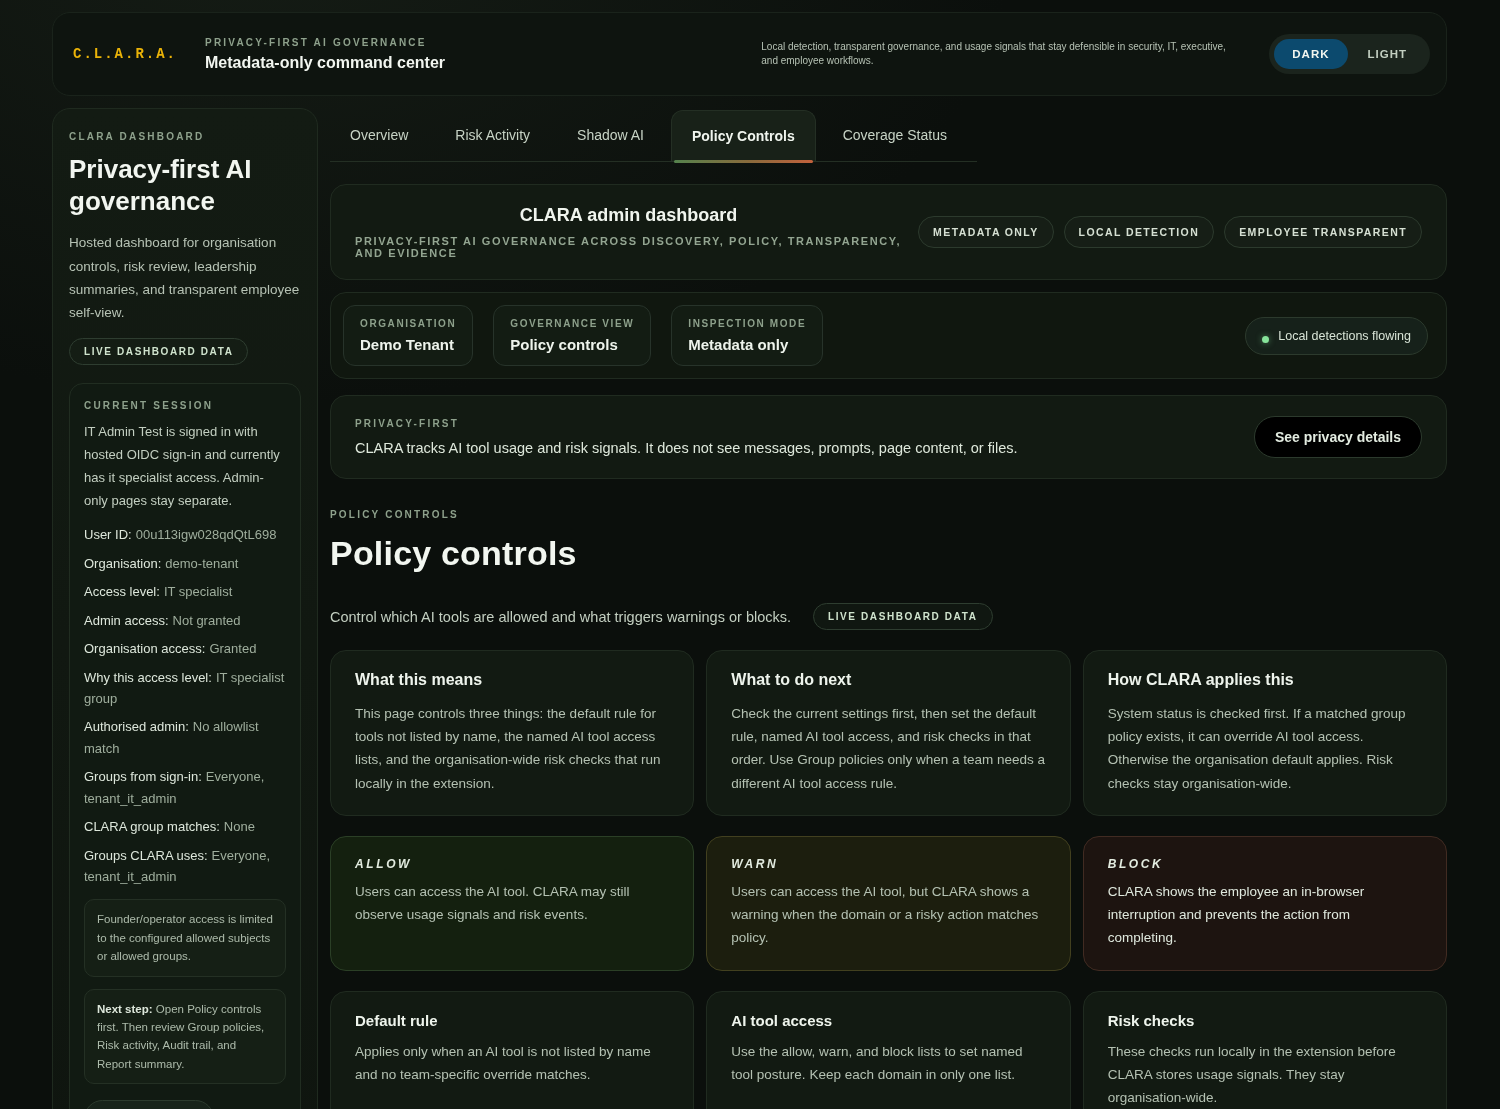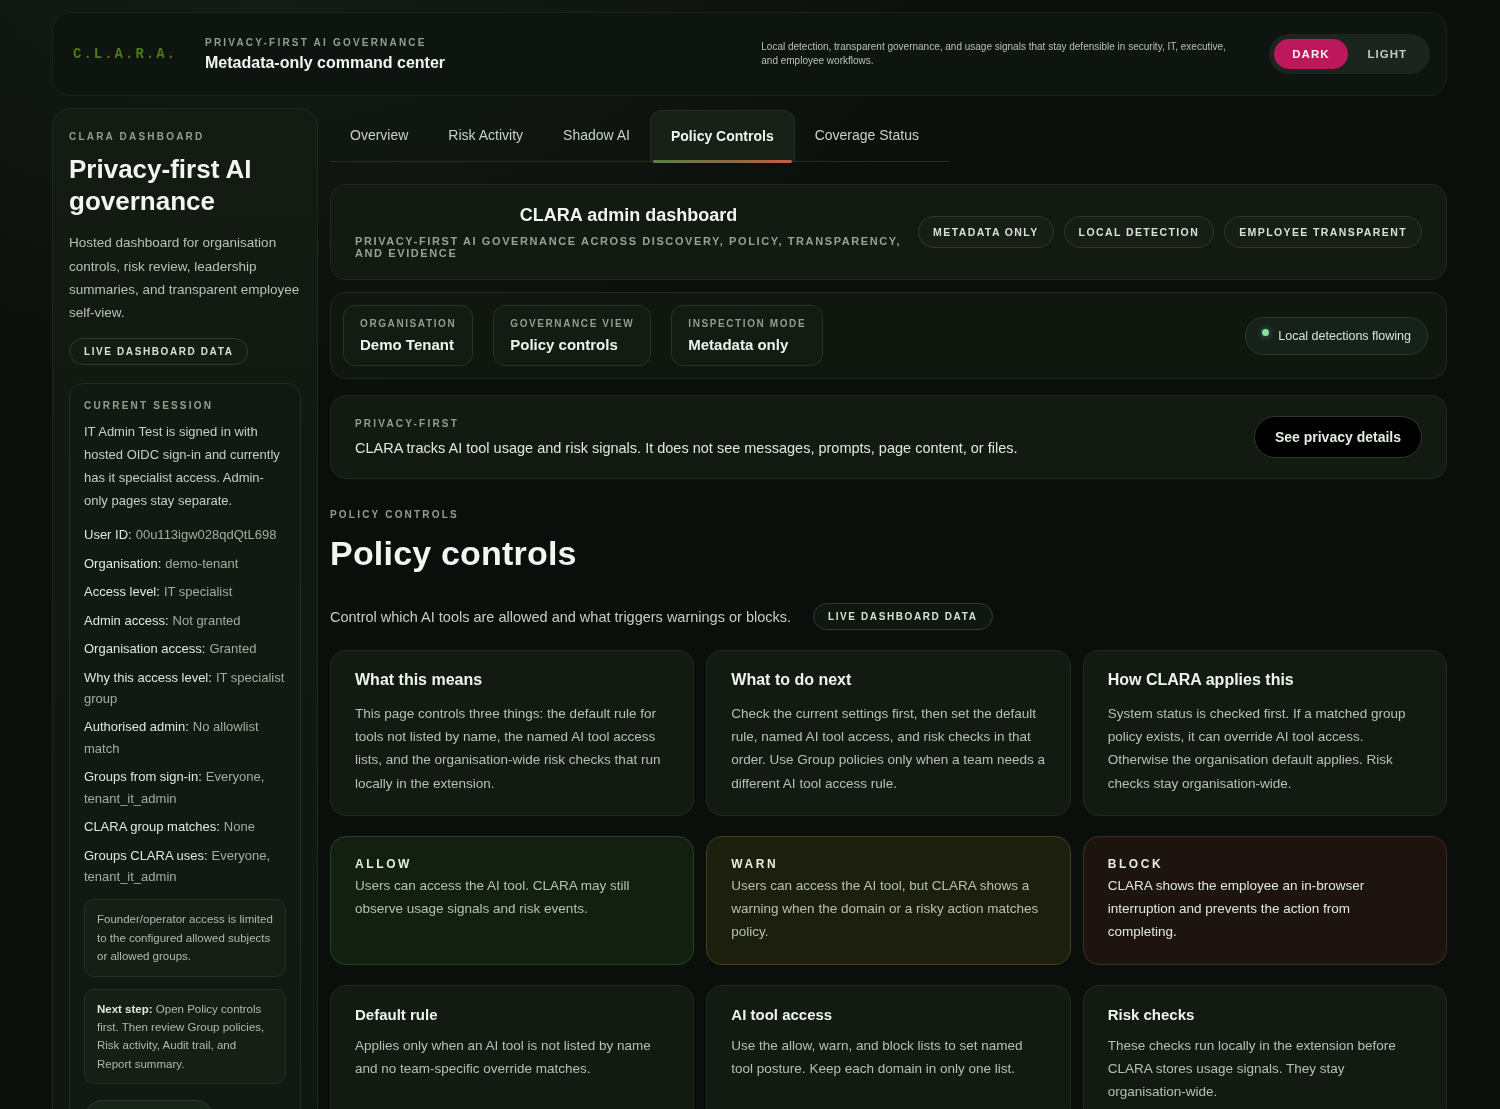--- a/index.html
+++ b/index.html
@@ -9,27 +9,27 @@
     background: radial-gradient(1200px 760px at 18% -6%, #151c15 0%, #0b0f0c 62%) #0b0f0c;
     color:#e7efe5;
   }
   .page { padding:12px 53px 0 52px; }
 
   
   .topbar {
     background:#0e140f; border:1px solid #1a231b; border-radius:18px;
     height:84px; display:flex; align-items:center; padding:0 16px 0 20px; gap:28px;
   }
-  .logo { font-family:"Liberation Mono", monospace; font-weight:700; font-size:14px; letter-spacing:2px; color:#4d7c0f; white-space:nowrap; }
+  .logo { font-family:"Liberation Mono", monospace; font-weight:700; font-size:14px; letter-spacing:2px; color:#eab308; white-space:nowrap; }
   .kicker { font-size:10px; letter-spacing:2.2px; color:#8ea18c; font-weight:700; text-transform:uppercase; }
   .topbar-title { font-size:16px; font-weight:700; color:#f2f6f0; margin-top:6px; }
   .tagline { margin-left:auto; width:480px; font-size:10px; line-height:1.45; color:#b6c2b4; }
   .theme-toggle { background:#1b241d; border-radius:999px; padding:5px; display:flex; gap:2px; flex:0 0 auto; }
   .theme-chip { border-radius:999px; padding:9px 18px; font-size:11.5px; font-weight:700; letter-spacing:1px; color:#c2cec0; cursor:pointer; }
-  .theme-chip.active { background:#be185d; color:#f2f6f0; }
+  .theme-chip.active { background:#0c4a6e; color:#f2f6f0; }
 
   
   .layout { display:flex; gap:12px; margin-top:12px; align-items:flex-start; }
 
   
   .sidebar {
     width:266px; flex:0 0 266px; min-height:990px;
     background:linear-gradient(180deg,#131b13,#0f150f);
     border:1px solid #1f2a1f; border-radius:18px; padding:22px 16px; overflow:hidden;
   }
@@ -46,21 +46,21 @@
   .f-value { color:#9fae9d; }
   .side-note { background:#151f15; border:1px solid #243024; border-radius:10px; padding:10px 12px; font-size:11.5px; line-height:1.6; color:#adbbab; margin-top:12px; }
   .side-note b { color:#dde7db; font-weight:700; }
   .side-buttons { display:flex; flex-wrap:wrap; gap:8px; margin-top:16px; }
   .side-btn {
     border:1px solid #2c3a2d; background:#18231a; color:#e3ece1; border-radius:999px;
     padding:10px 18px; font-size:13px; font-weight:600; cursor:pointer;
   }
 
   
-  .tabs { display:flex; gap:0; border-bottom:1px solid #242f24; width:fit-content; padding-right:10px; margin-top:2px; }
+  .tabs { display:flex; gap:7px; border-bottom:1px solid #242f24; width:fit-content; padding-right:10px; margin-top:2px; }
   .tab { padding:17px 20px; font-size:14px; color:#c7d3c5; cursor:pointer; position:relative; white-space:nowrap; }
   .tab.active {
     background:#182118; border:1px solid #242f24; border-bottom:none;
     border-radius:12px 12px 0 0; color:#f0f5ee; font-weight:600;
   }
   .tab.active::after {
     content:""; position:absolute; left:2px; right:2px; bottom:-2px; height:3px; border-radius:2px;
     background:linear-gradient(90deg,#55824d 0%, #8a6a3c 55%, #c2613c 100%);
   }
 
@@ -73,21 +73,21 @@
   .pill-badge {
     border:1px solid #2c3a2d; background:rgba(255,255,255,0.02); color:#d6e0d3;
     border-radius:999px; padding:9px 14px; font-size:10.5px; font-weight:700; letter-spacing:1.4px; white-space:nowrap;
   }
 
   .context { margin-top:12px; padding:12px; display:flex; align-items:center; gap:20px; background:#10170f; }
   .ctx-box { border:1px solid #27332a; background:#131c13; border-radius:12px; padding:12px 16px; min-width:108px; }
   .ctx-label { font-size:10px; letter-spacing:1.6px; color:#8da08b; font-weight:700; }
   .ctx-value { margin-top:7px; font-size:15px; font-weight:600; color:#eef4ec; white-space:nowrap; }
   .status-pill {
-    margin-left:auto; margin-right:6px; display:flex; align-items:flex-start; gap:9px;
+    margin-left:auto; margin-right:6px; display:flex; align-items:flex-end; gap:9px;
     border:1px solid #2c3a2d; background:#16211a; border-radius:999px; padding:11px 16px;
     font-size:12.5px; color:#d8e4d6; white-space:nowrap;
   }
   .dot { width:7px; height:7px; border-radius:50%; background:#86e39a; box-shadow:0 0 6px #86e39a80; }
 
   .privacy { margin-top:16px; padding:20px 24px; display:flex; align-items:center; justify-content:space-between; gap:20px; }
   .privacy-text { margin-top:11px; font-size:14.5px; color:#dee8db; }
   .btn {
     border:1px solid #2c3a2d; background:#000000; color:#e3ece1; border-radius:999px;
     padding:12px 20px; font-size:14px; font-weight:600; cursor:pointer; white-space:nowrap; flex:0 0 auto;
@@ -95,21 +95,21 @@
 
   .section-head { margin-top:30px; }
   .section-title { font-size:34px; font-weight:600; color:#f2f6f0; margin-top:14px; letter-spacing:.2px; }
   .section-row { display:flex; align-items:center; margin-top:30px;gap:22px; }
   .section-sub { font-size:14.5px; color:#c3cfc1; }
 
   .grid3 { display:grid; grid-template-columns:1fr 1fr 1fr; gap:12px; margin-top:20px; }
   .card { padding:20px 24px; }
   .card-title { font-size:16px; font-weight:700; color:#eef4ec; margin-bottom:13px; }
   .card-body { font-size:13.5px; line-height:1.72; color:#b4c1b2; }
-  .mode-title { font-size:12px; letter-spacing:2.6px; font-weight:700; color:#e3ece0; margin-bottom:3px; }
+  .mode-title { font-size:12px; letter-spacing:2.6px; font-weight:700; color:#e3ece0; margin-bottom:9px;font-style:italic; }
   .card.allow { background:#14200f; border-color:#2b3f26; }
   .card.warn  { background:#1c1e0e; border-color:#42401f; }
   .card.block { background:#1d1410; border-color:#412b22; }
   .card.block .card-body { color:#dfe8dd; }
   .detail .card-title { font-size:15px; margin-bottom:11px; }
 </style>
 </head>
 <body>
 
 <div class="page">

